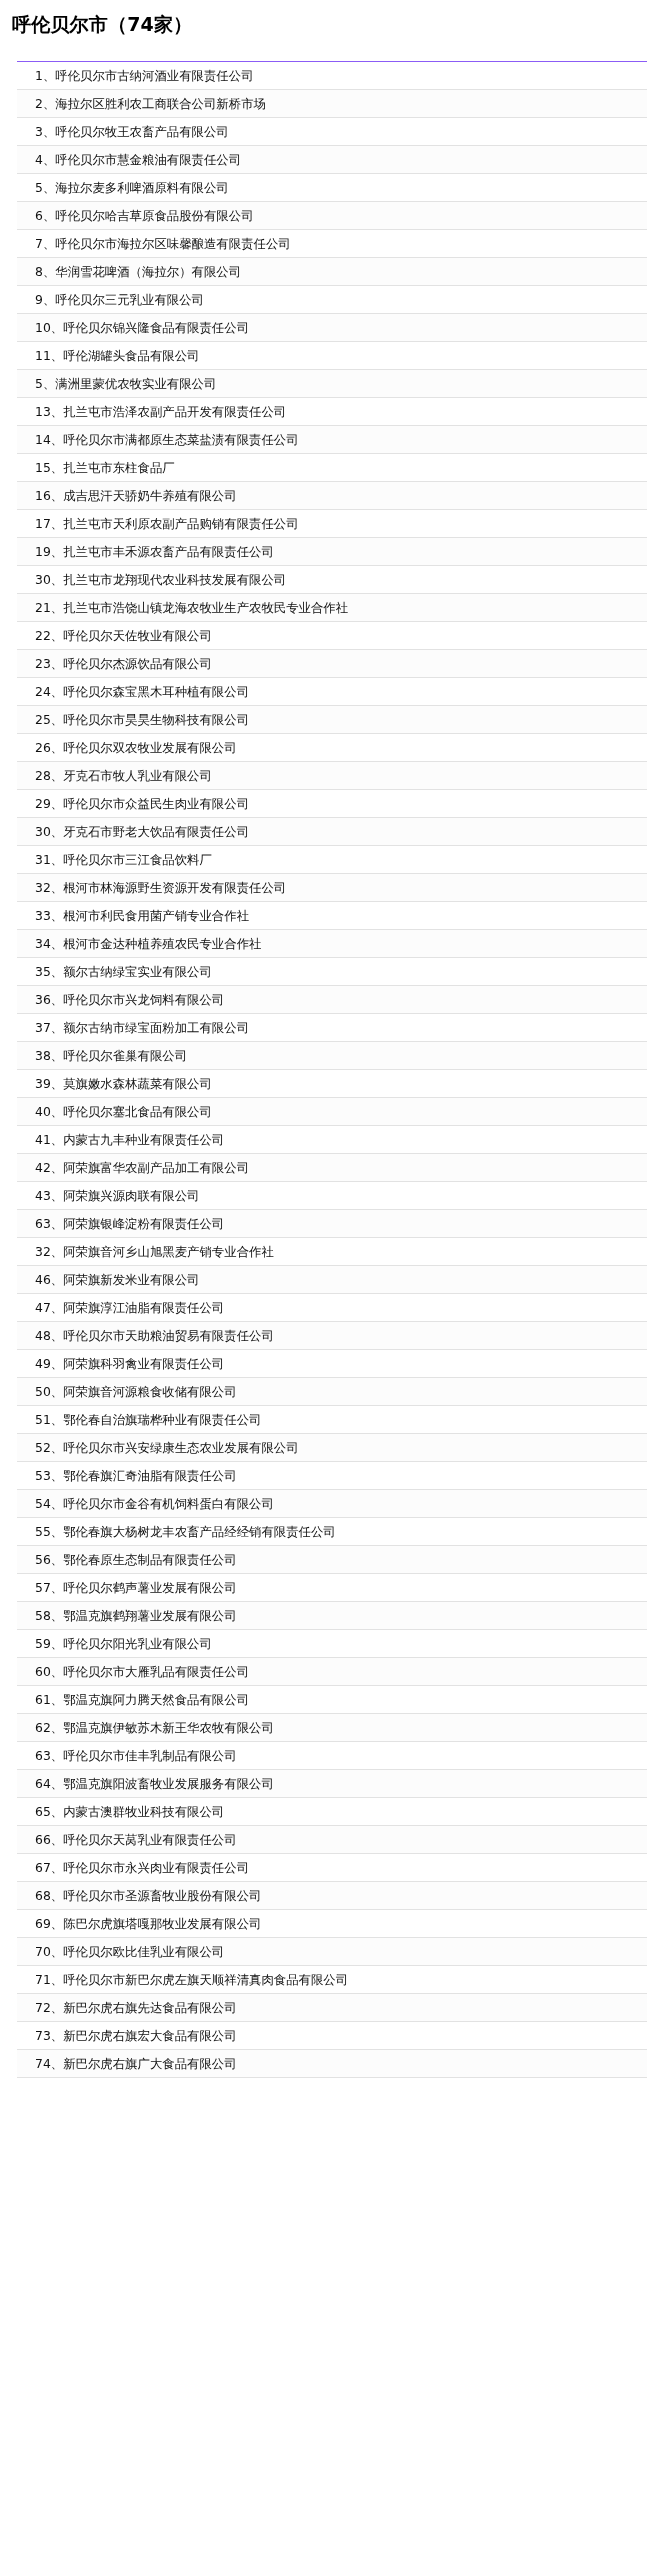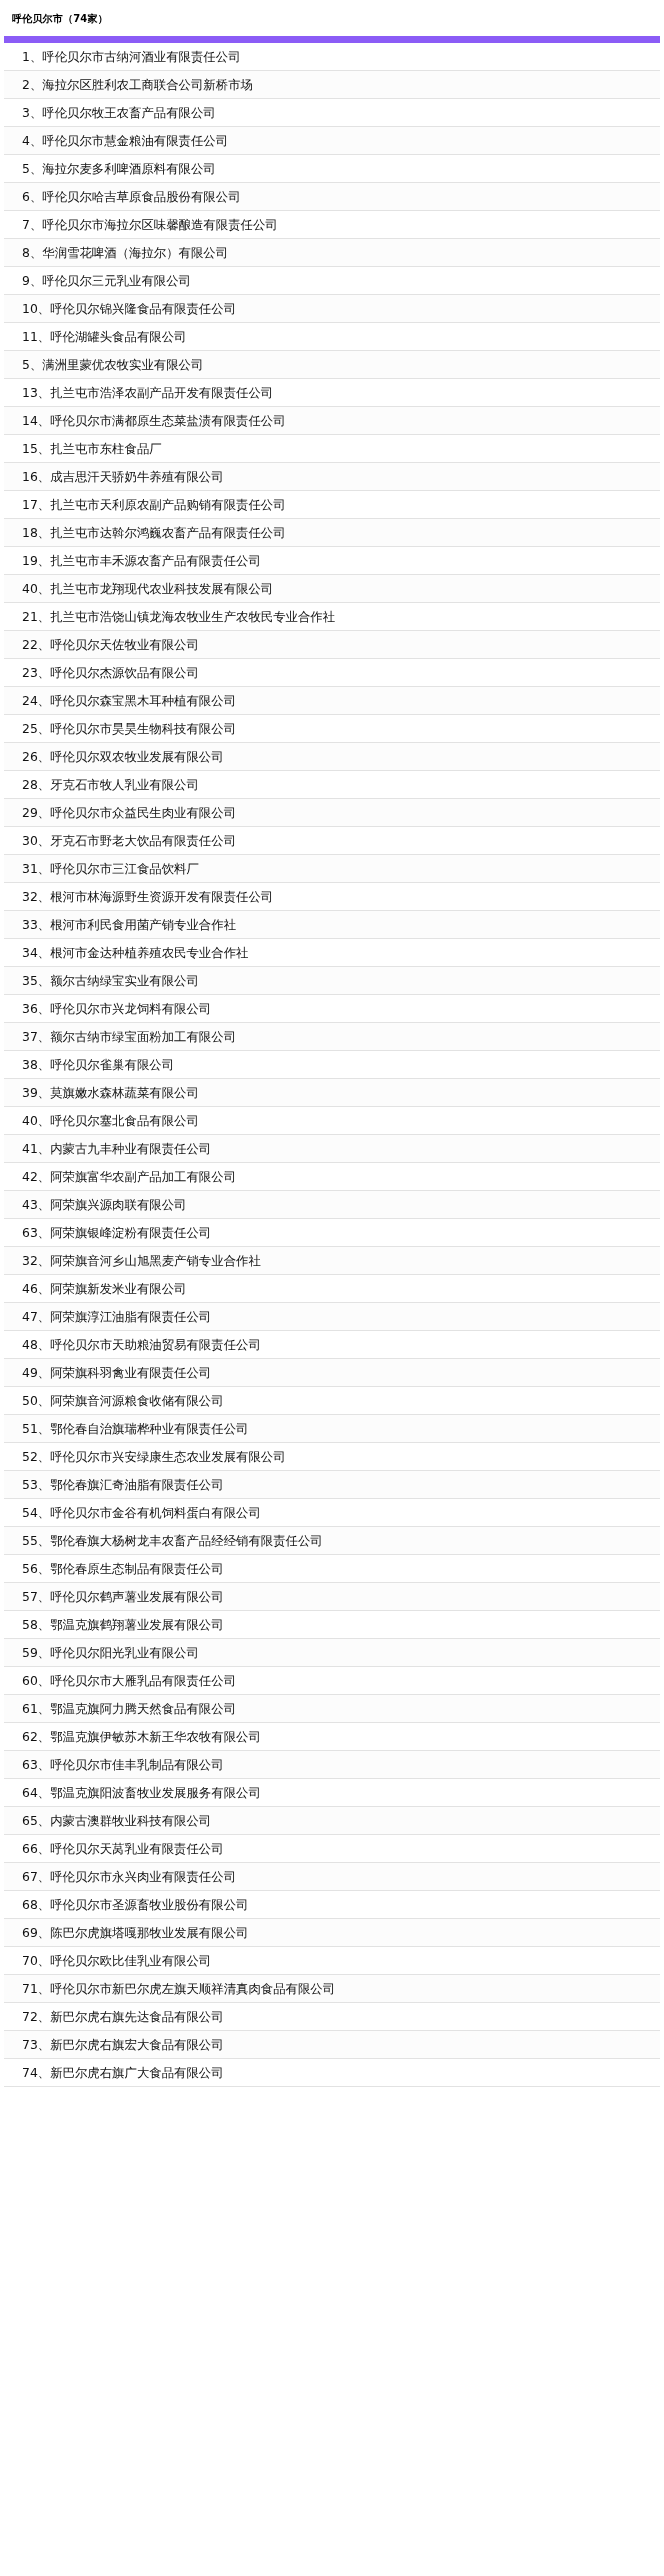--- a/index.html
+++ b/index.html
@@ -11,31 +11,31 @@
     width: 664px;
     font-family: "DejaVu Sans", "Liberation Sans", sans-serif;
     color: #1a1a1a;
   }
   .page {
     width: 664px;
     box-sizing: border-box;
     padding: 10px 0 6px 0;
   }
   .doc-title {
-    font-size: 10px;
+    font-size: 19px;
     font-weight: bold;
     color: #000000;
     padding: 2px 0 6px 12px;
     letter-spacing: 0.2px;
   }
   .list {
     list-style: none;
-    margin: 4px;
+    margin: 17px;
     padding: 0;
-    border-top: 7px solid #8b5cf6;
+    border-top: 1px solid #8b5cf6;
   }
   .list-item {
     font-size: 12.4px;
     line-height: 17px;
     padding: 5px 10px 5px 18px;
     border-bottom: 1px solid #e2e2e2;
     white-space: nowrap;
     overflow: hidden;
     text-overflow: ellipsis;
     color: #111111;
@@ -60,23 +60,22 @@
       <li class="list-item">8、华润雪花啤酒（海拉尔）有限公司</li>
       <li class="list-item">9、呼伦贝尔三元乳业有限公司</li>
       <li class="list-item">10、呼伦贝尔锦兴隆食品有限责任公司</li>
       <li class="list-item">11、呼伦湖罐头食品有限公司</li>
       <li class="list-item">5、满洲里蒙优农牧实业有限公司</li>
       <li class="list-item">13、扎兰屯市浩泽农副产品开发有限责任公司</li>
       <li class="list-item">14、呼伦贝尔市满都原生态菜盐渍有限责任公司</li>
       <li class="list-item">15、扎兰屯市东柱食品厂</li>
       <li class="list-item">16、成吉思汗天骄奶牛养殖有限公司</li>
       <li class="list-item">17、扎兰屯市天利原农副产品购销有限责任公司</li>
-      <li class="list-item">18、扎兰屯市达斡尔鸿巍农畜产品有限责任公司</li>
       <li class="list-item">19、扎兰屯市丰禾源农畜产品有限责任公司</li>
-      <li class="list-item">40、扎兰屯市龙翔现代农业科技发展有限公司</li>
+      <li class="list-item">30、扎兰屯市龙翔现代农业科技发展有限公司</li>
       <li class="list-item">21、扎兰屯市浩饶山镇龙海农牧业生产农牧民专业合作社</li>
       <li class="list-item">22、呼伦贝尔天佐牧业有限公司</li>
       <li class="list-item">23、呼伦贝尔杰源饮品有限公司</li>
       <li class="list-item">24、呼伦贝尔森宝黑木耳种植有限公司</li>
       <li class="list-item">25、呼伦贝尔市昊昊生物科技有限公司</li>
       <li class="list-item">26、呼伦贝尔双农牧业发展有限公司</li>
       <li class="list-item">28、牙克石市牧人乳业有限公司</li>
       <li class="list-item">29、呼伦贝尔市众益民生肉业有限公司</li>
       <li class="list-item">30、牙克石市野老大饮品有限责任公司</li>
       <li class="list-item">31、呼伦贝尔市三江食品饮料厂</li>

